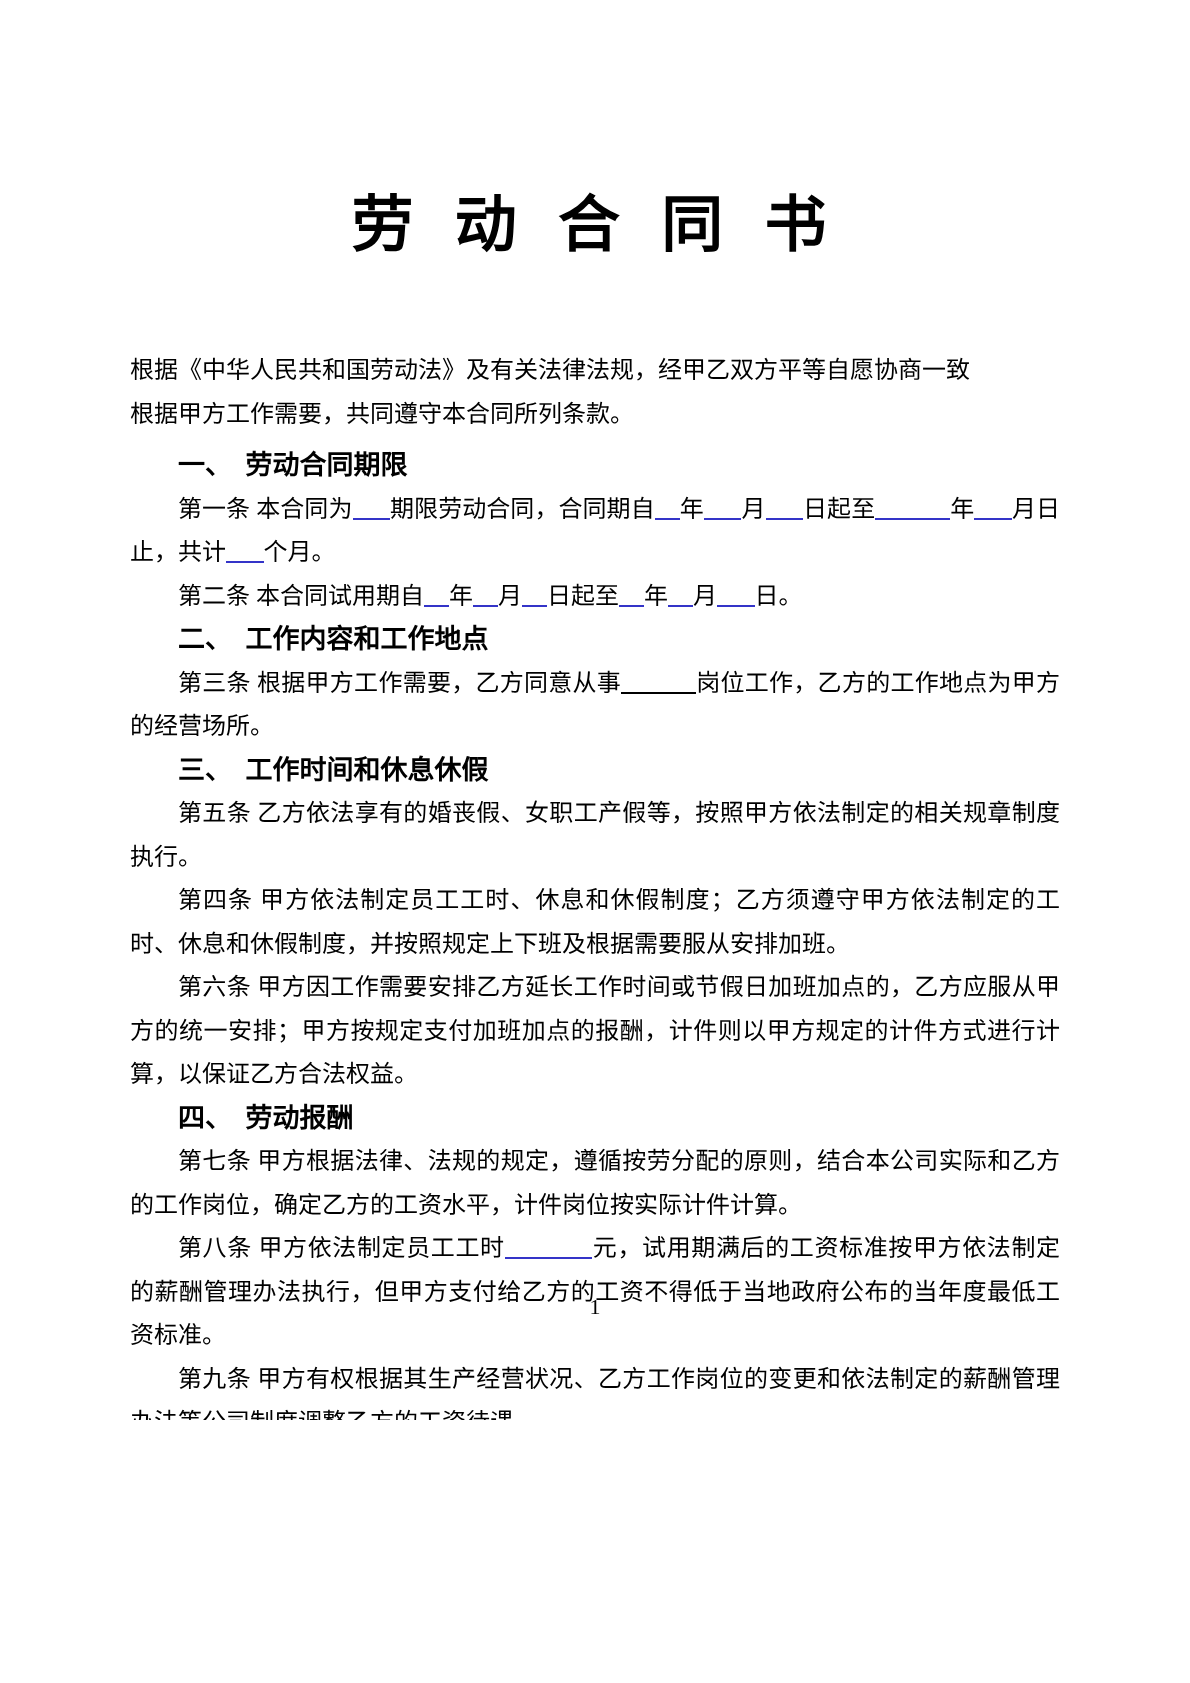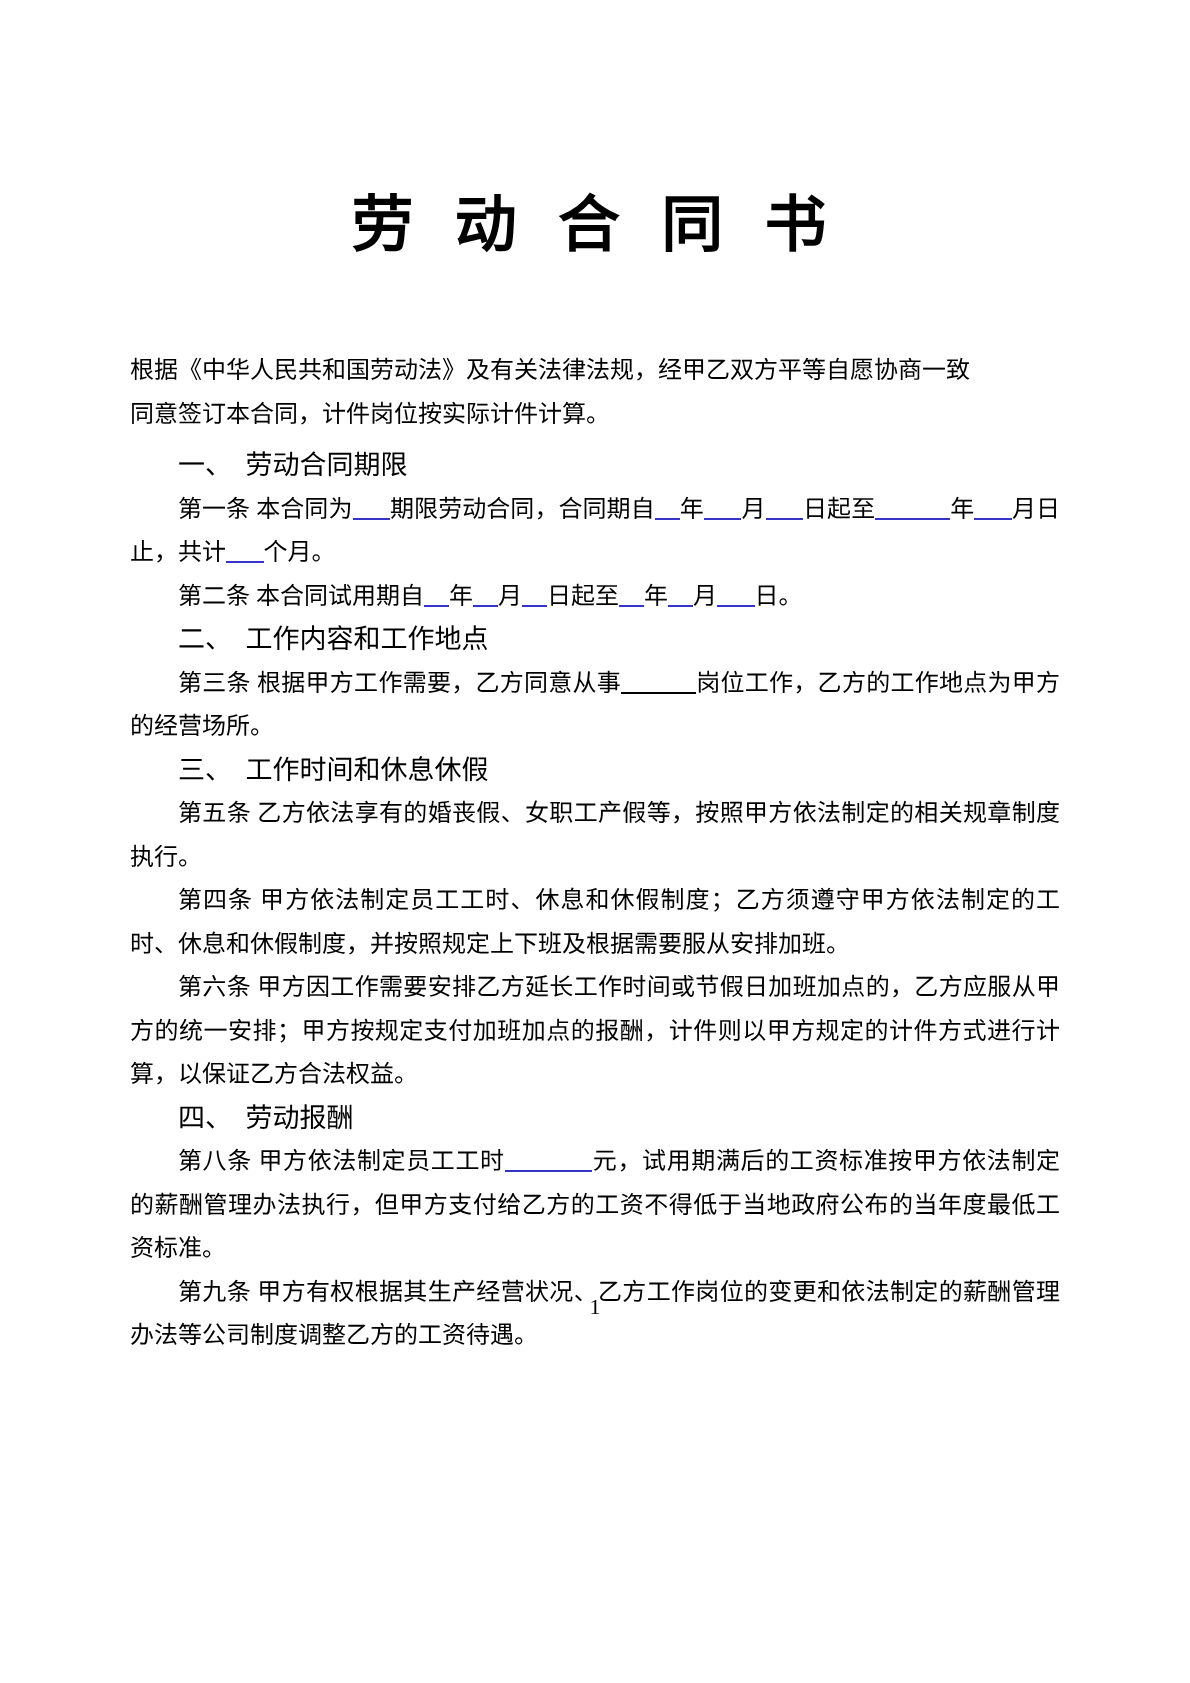--- a/index.html
+++ b/index.html
@@ -35,21 +35,21 @@
   }
   .para {
     margin:0;
     text-indent:48px;
     word-break:break-all;
   }
   .heading {
     margin:0;
     text-indent:48px;
     font-family:"Liberation Sans","DejaVu Sans",sans-serif;
-    font-weight:normal;
+    font-weight:bold;
     font-size:27px;
   }
   .blank {
     display:inline-block;
     height:20px;
     vertical-align:-3px;
     border-bottom:2px solid #000;
   }
   .footer {
     position:absolute;
@@ -60,32 +60,33 @@
   }
 </style>
 </head>
 <body>
 
 <div class="page">
   <h1 class="title">劳 动 合 同 书</h1>
 
   <div class="intro">
     <div class="intro-line">根据《中华人民共和国劳动法》及有关法律法规，经甲乙双方平等自愿协商一致</div>
-    <div class="intro-line">同意签订本合同，计件岗位按实际计件计算。</div>
+    <div class="intro-line">根据甲方工作需要，共同遵守本合同所列条款。</div>
   </div>
 
   <div class="body">
       <p class="heading">一、　劳动合同期限</p>
       <p class="para"><span>第一条 本合同为</span><span class="blank" style="width: 37.5px; border-bottom-color: rgb(52, 52, 200);"></span><span>期限劳动合同，合同期自</span><span class="blank" style="width: 25px; border-bottom-color: rgb(52, 52, 200);"></span><span>年</span><span class="blank" style="width: 37.5px; border-bottom-color: rgb(52, 52, 200);"></span><span>月</span><span class="blank" style="width: 37.5px; border-bottom-color: rgb(52, 52, 200);"></span><span>日起至</span><span class="blank" style="width: 75px; border-bottom-color: rgb(52, 52, 200);"></span><span>年</span><span class="blank" style="width: 37.5px; border-bottom-color: rgb(52, 52, 200);"></span><span>月日止，共计</span><span class="blank" style="width: 37.5px; border-bottom-color: rgb(52, 52, 200);"></span><span>个月。</span></p>
       <p class="para"><span>第二条 本合同试用期自</span><span class="blank" style="width: 25px; border-bottom-color: rgb(52, 52, 200);"></span><span>年</span><span class="blank" style="width: 25px; border-bottom-color: rgb(52, 52, 200);"></span><span>月</span><span class="blank" style="width: 25px; border-bottom-color: rgb(52, 52, 200);"></span><span>日起至</span><span class="blank" style="width: 25px; border-bottom-color: rgb(52, 52, 200);"></span><span>年</span><span class="blank" style="width: 25px; border-bottom-color: rgb(52, 52, 200);"></span><span>月</span><span class="blank" style="width: 37.5px; border-bottom-color: rgb(52, 52, 200);"></span><span>日。</span></p>
       <p class="heading">二、　工作内容和工作地点</p>
       <p class="para"><span>第三条 根据甲方工作需要，乙方同意从事</span><span class="blank" style="width: 75px; border-bottom-color: rgb(0, 0, 0);"></span><span>岗位工作，乙方的工作地点为甲方的经营场所。</span></p>
       <p class="heading">三、　工作时间和休息休假</p>
       <p class="para"><span>第五条 乙方依法享有的婚丧假、女职工产假等，按照甲方依法制定的相关规章制度执行。</span></p>
       <p class="para"><span>第四条 甲方依法制定员工工时、休息和休假制度；乙方须遵守甲方依法制定的工时、休息和休假制度，并按照规定上下班及根据需要服从安排加班。</span></p>
       <p class="para"><span>第六条 甲方因工作需要安排乙方延长工作时间或节假日加班加点的，乙方应服从甲方的统一安排；甲方按规定支付加班加点的报酬，计件则以甲方规定的计件方式进行计算，以保证乙方合法权益。</span></p>
       <p class="heading">四、　劳动报酬</p>
+      <p class="para"><span>第七条 甲方根据法律、法规的规定，遵循按劳分配的原则，结合本公司实际和乙方的工作岗位，确定乙方的工资水平，计件岗位按实际计件计算。</span></p>
       <p class="para"><span>第八条 甲方依法制定员工工时</span><span class="blank" style="width: 87.5px; border-bottom-color: rgb(52, 52, 200);"></span><span>元，试用期满后的工资标准按甲方依法制定的薪酬管理办法执行，但甲方支付给乙方的工资不得低于当地政府公布的当年度最低工资标准。</span></p>
       <p class="para"><span>第九条 甲方有权根据其生产经营状况、乙方工作岗位的变更和依法制定的薪酬管理办法等公司制度调整乙方的工资待遇。</span></p>
     </div>
 
   <div class="footer">1</div>
 </div>
 
 </body></html>

